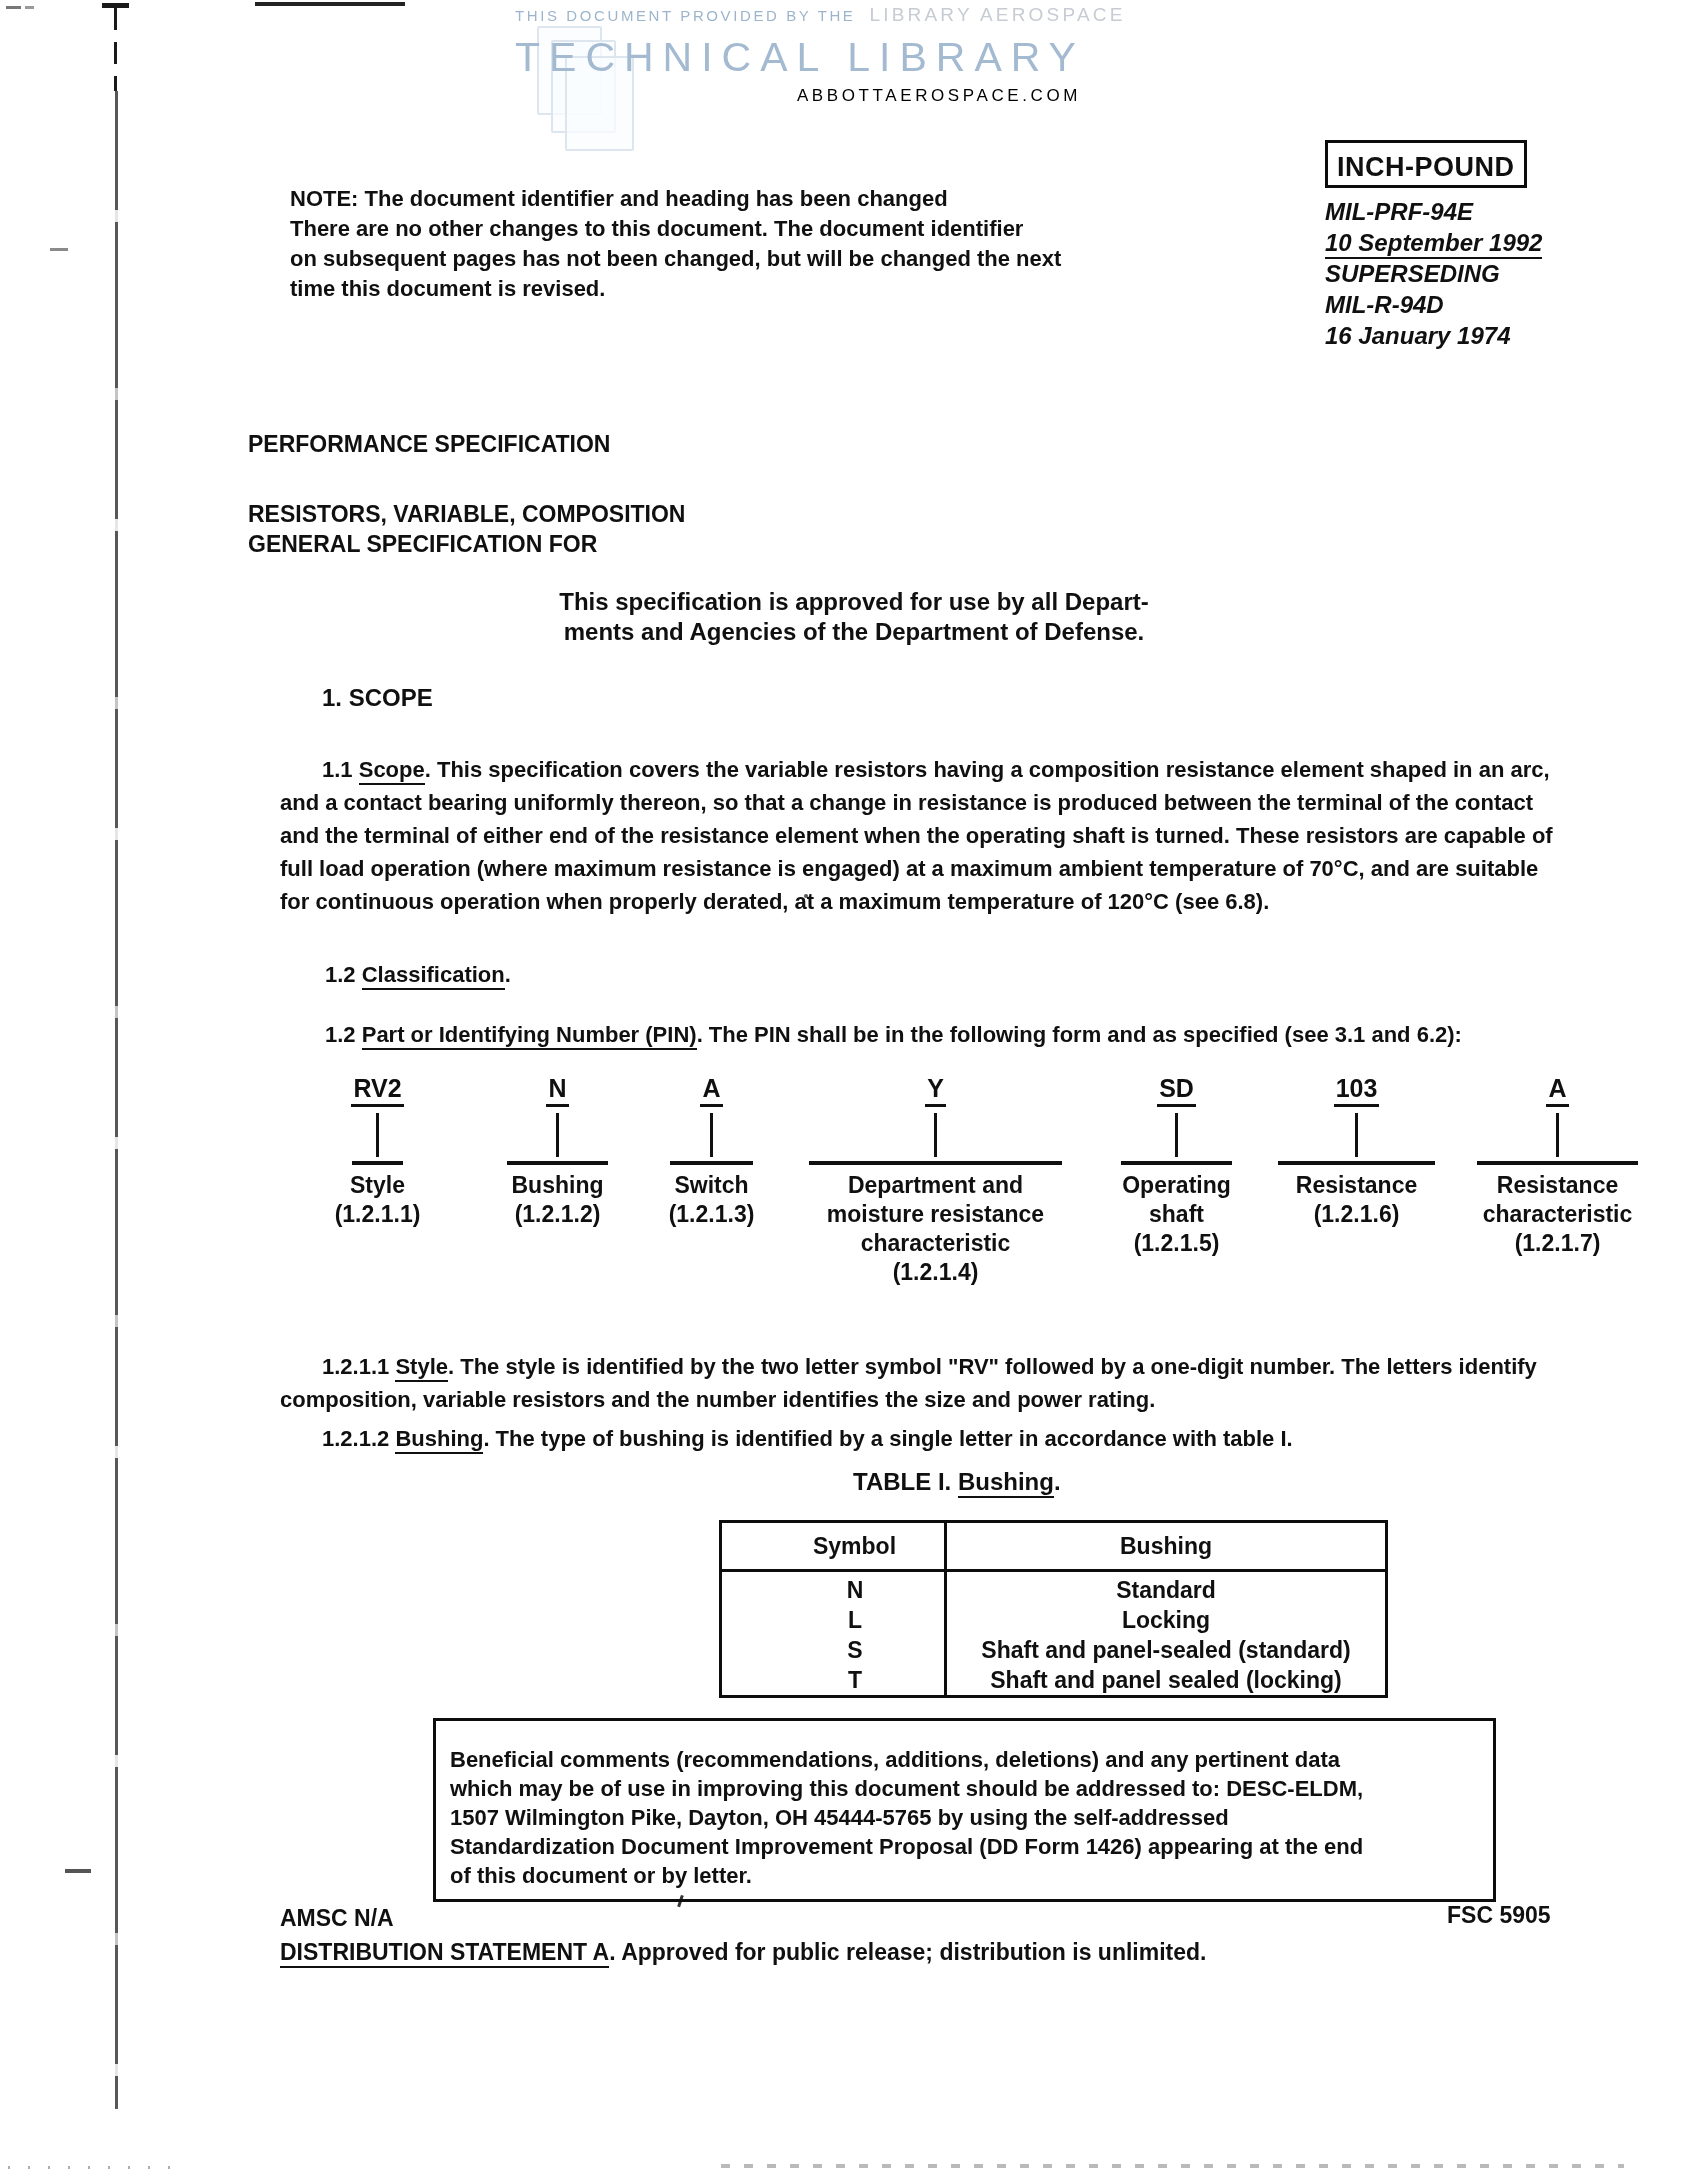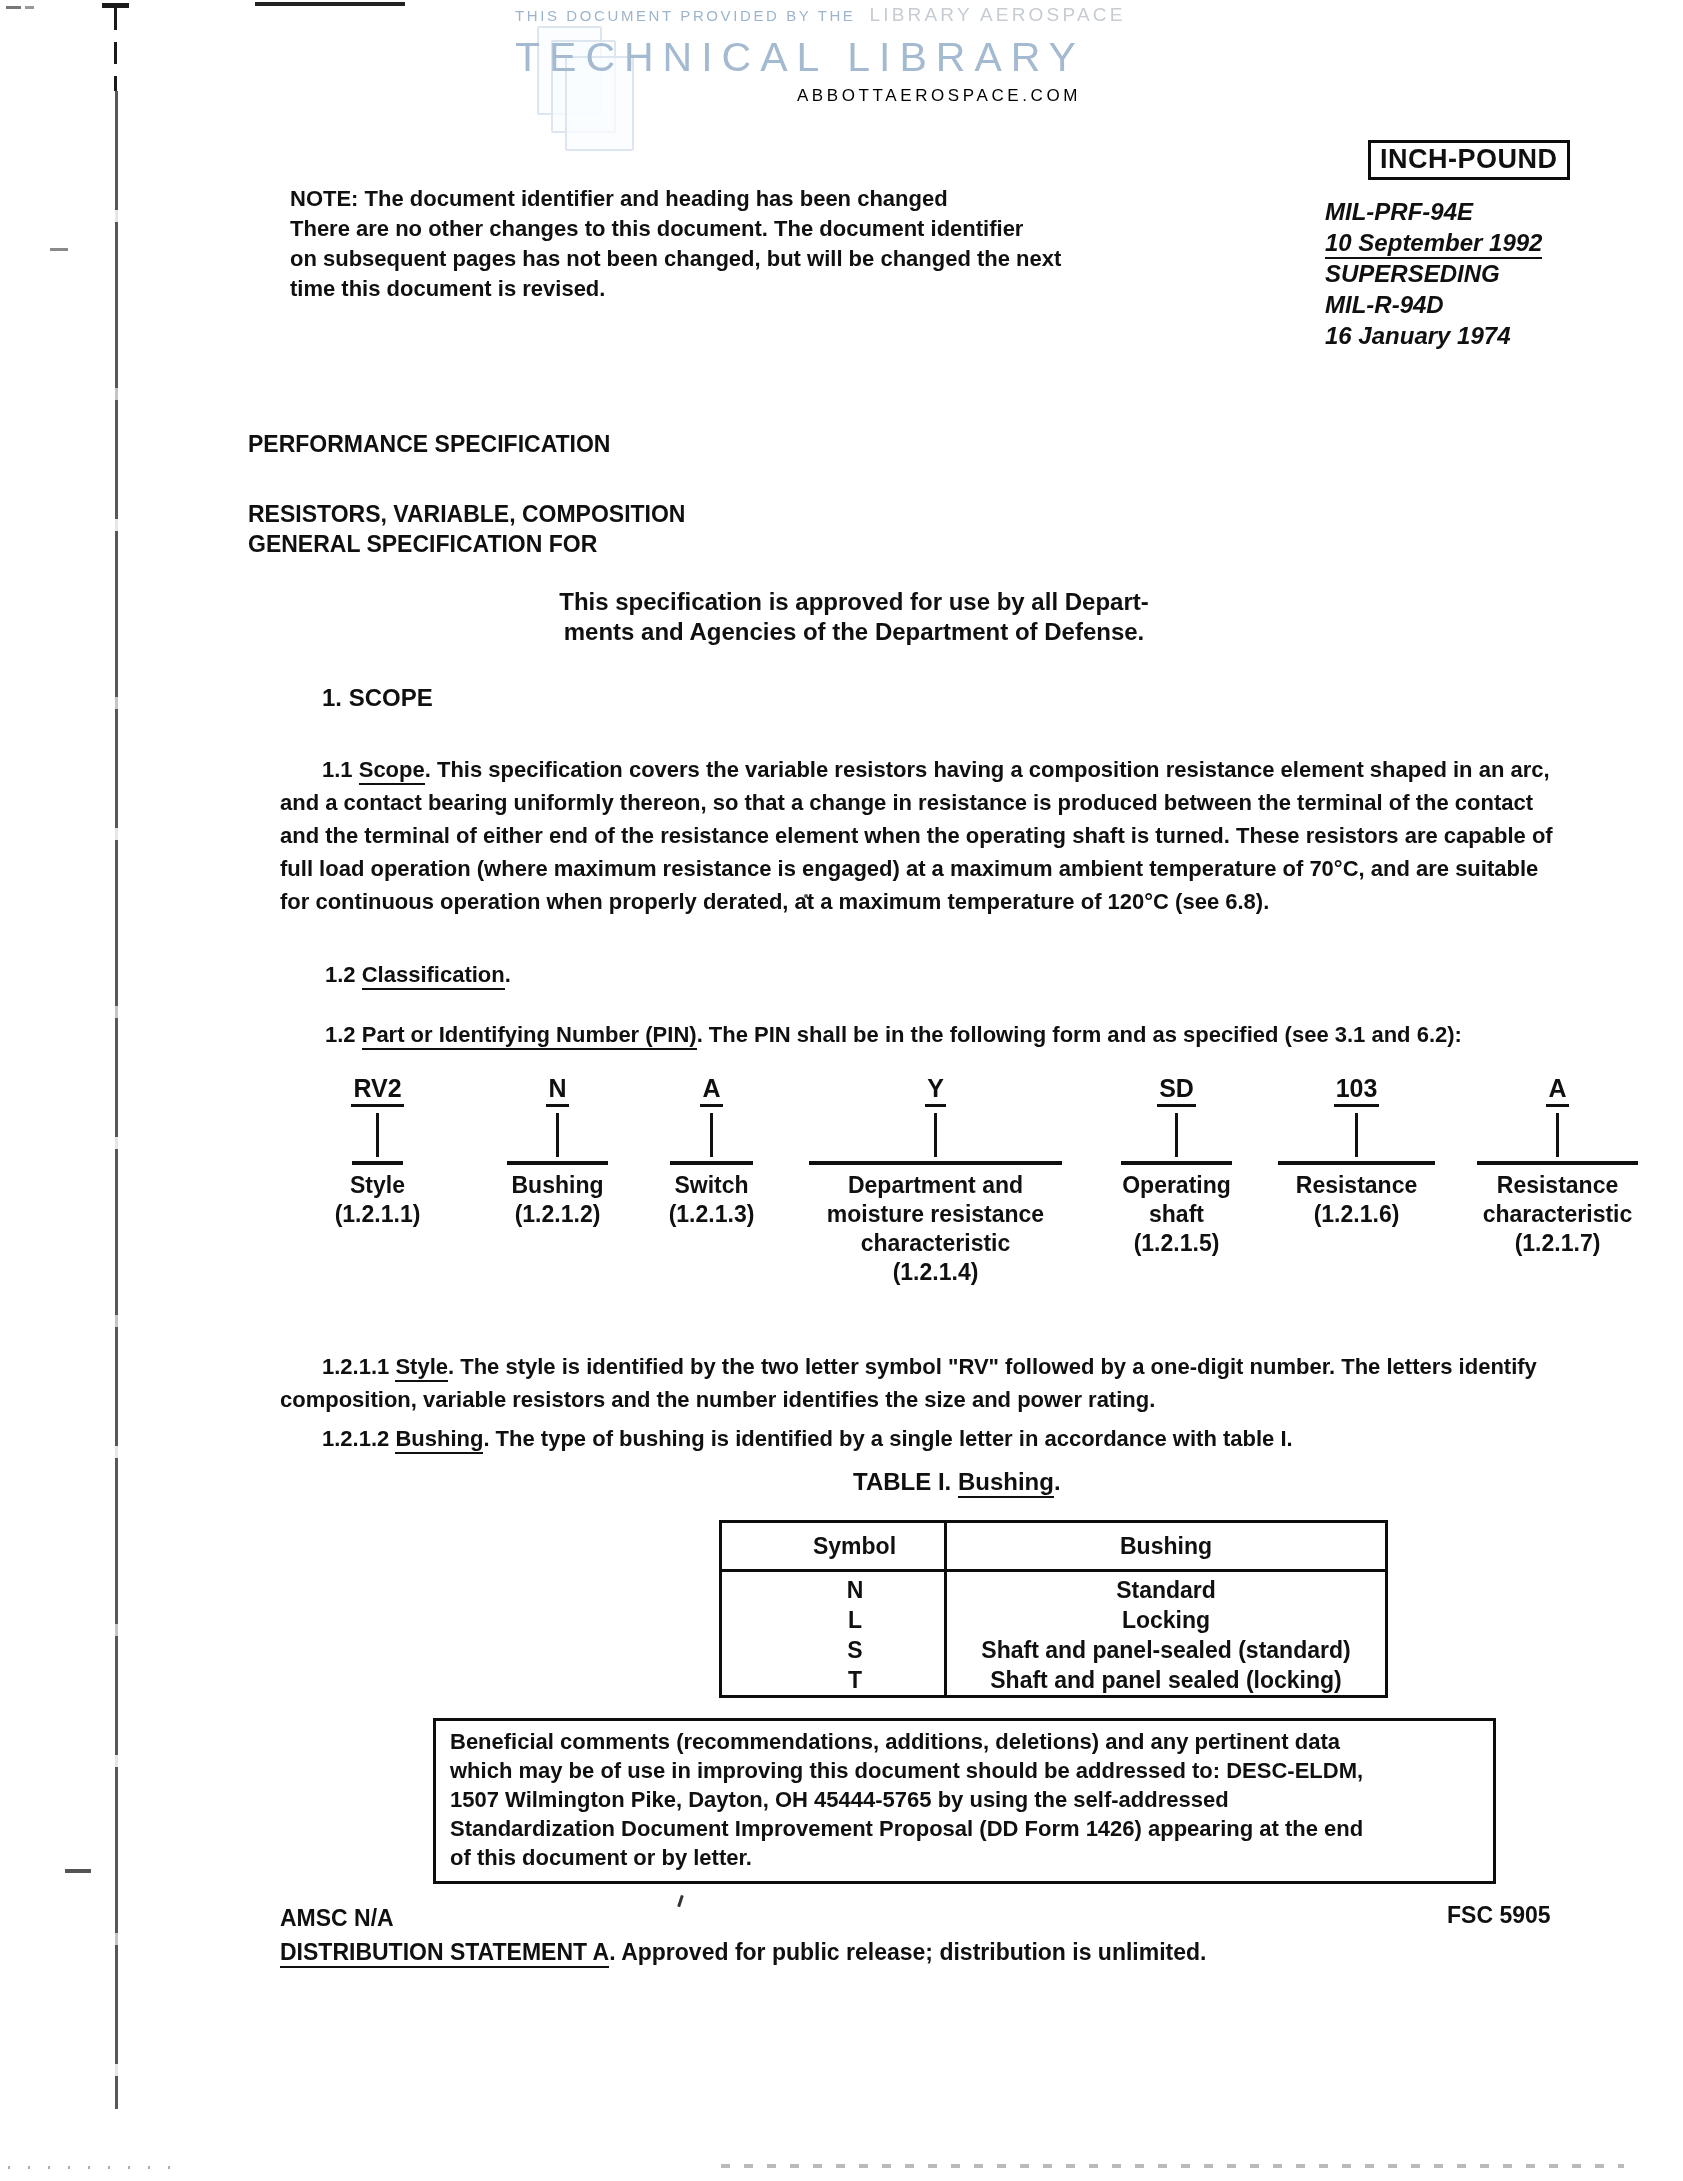--- a/index.html
+++ b/index.html
@@ -27,21 +27,21 @@
   .tl-dash1{left:6px;top:6px;width:15px;height:3px;background:#777;}
   .tl-dash2{left:25px;top:6px;width:9px;height:3px;background:#999;}
   .top-line{left:255px;top:2px;width:150px;height:4px;background:#222;}
   .bottom-dots-left{left:8px;top:2166px;width:178px;height:3px;background:repeating-linear-gradient(90deg,#9a9a9a 0 2px,transparent 2px 20px);opacity:.8;}
   .bottom-dots-right{left:721px;top:2164px;width:903px;height:4px;background:repeating-linear-gradient(90deg,#8c8c8c 0 9px,transparent 9px 23px);opacity:.6;}
   .mid-dash1{left:50px;top:248px;width:18px;height:3px;background:#8a8a8a;}
   .mid-dash2{left:65px;top:1869px;width:26px;height:3.5px;background:#555;}
   .comma-mark{left:679px;top:1895px;width:2.5px;height:12px;background:#333;transform:rotate(18deg);}
   .dot-mark{left:804px;top:894px;width:4px;height:4px;border-radius:50%;background:#555;}
   
-  .stamp{position:absolute;left:1325px;top:140px;border:3.5px solid #0c0c0c;padding:1px 9px 2px 9px;font-size:27px;letter-spacing:0.5px;white-space:nowrap;margin-left:43px;}
+  .stamp{position:absolute;left:1325px;top:140px;border:3.5px solid #0c0c0c;padding:9px 9px 2px 9px;font-size:27px;letter-spacing:0.5px;white-space:nowrap;}
   .hdr-right{position:absolute;left:1325px;top:196px;font-size:24px;line-height:31px;white-space:nowrap;font-style:italic;}
   .u{border-bottom:2.5px solid #101010;padding-bottom:1px;}
   
   .note{position:absolute;left:290px;top:184px;font-size:22px;line-height:30px;white-space:nowrap;}
   
   .title-block{position:absolute;left:248px;top:429px;width:1317px;text-align:left;font-size:23px;line-height:30px;}
   .title-gap{height:40px;}
   .approval{position:absolute;left:228px;top:587px;width:1252px;text-align:center;font-size:24px;line-height:30px;}
   
   .h-scope{position:absolute;left:322px;top:684px;font-size:24px;}
@@ -60,21 +60,21 @@
   .pin-bar{height:3.5px;background:#101010;margin:4px auto 0 auto;}
   .pin-label{font-size:23px;line-height:29px;margin-top:6px;}
   
   .tbl-caption{position:absolute;left:853px;top:1468px;font-size:24px;white-space:nowrap;}
   table.t1{position:absolute;left:719px;top:1520px;width:665px;border-collapse:collapse;border:3.5px solid #0d0d0d;font-size:23px;font-weight:700;table-layout:fixed;}
   table.t1 th{border-bottom:3.5px solid #0d0d0d;height:44px;font-size:23px;font-weight:700;}
   table.t1 th:first-child, table.t1 td:first-child{border-right:3px solid #0d0d0d;padding-left:44px;}
   table.t1 td{text-align:center;height:30px;padding:0;line-height:30px;}
   table.t1 tr:first-child td{padding-top:3px;}
   
-  .cbox{position:absolute;left:433px;top:1718px;width:1031px;border:3.5px solid #0d0d0d;padding:6px 12px 9px 14px;font-size:22px;line-height:29px;}
+  .cbox{position:absolute;left:433px;top:1718px;width:1031px;border:3.5px solid #0d0d0d;padding:24px 12px 9px 14px;font-size:22px;line-height:29px;}
   .cbox div{white-space:nowrap;}
   
   .amsc{position:absolute;left:280px;top:1905px;font-size:23px;}
   .fsc{position:absolute;left:1447px;top:1902px;font-size:23px;}
   .dist{position:absolute;left:280px;top:1939px;font-size:23px;white-space:nowrap;}
 </style>
 </head>
 <body>
 
 <div class="page">

